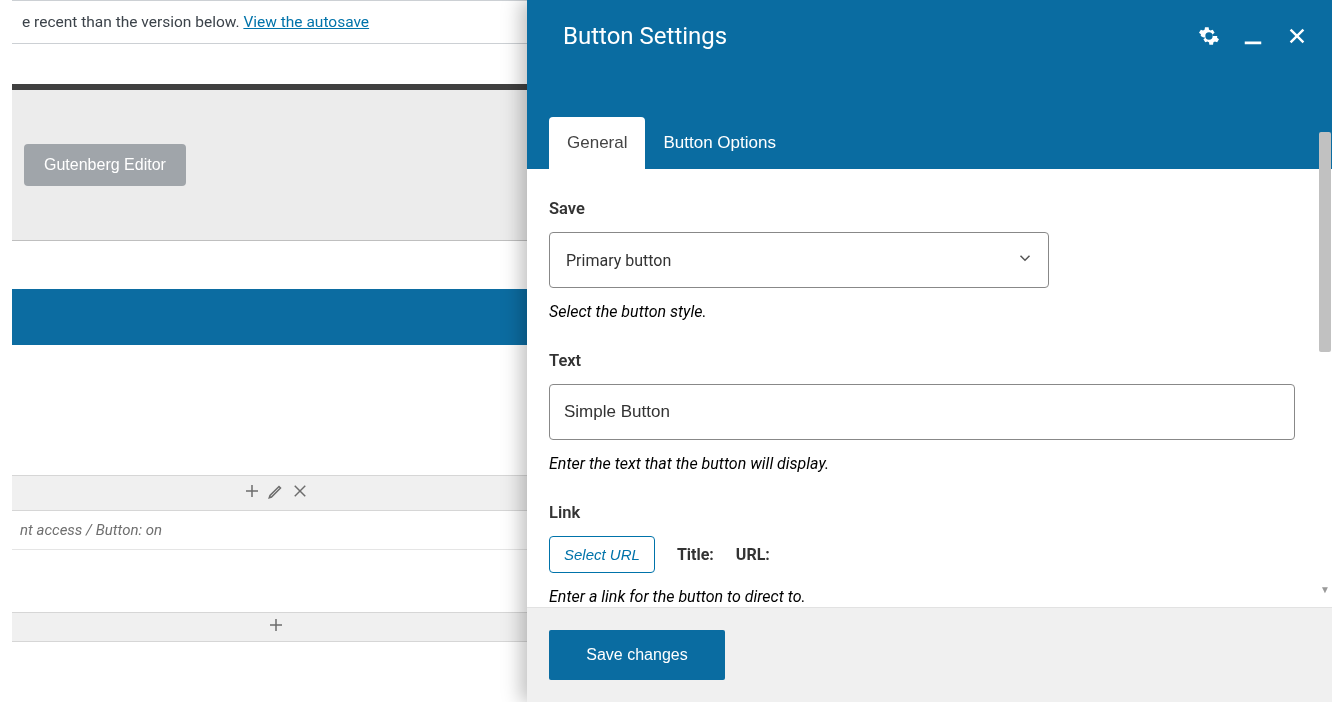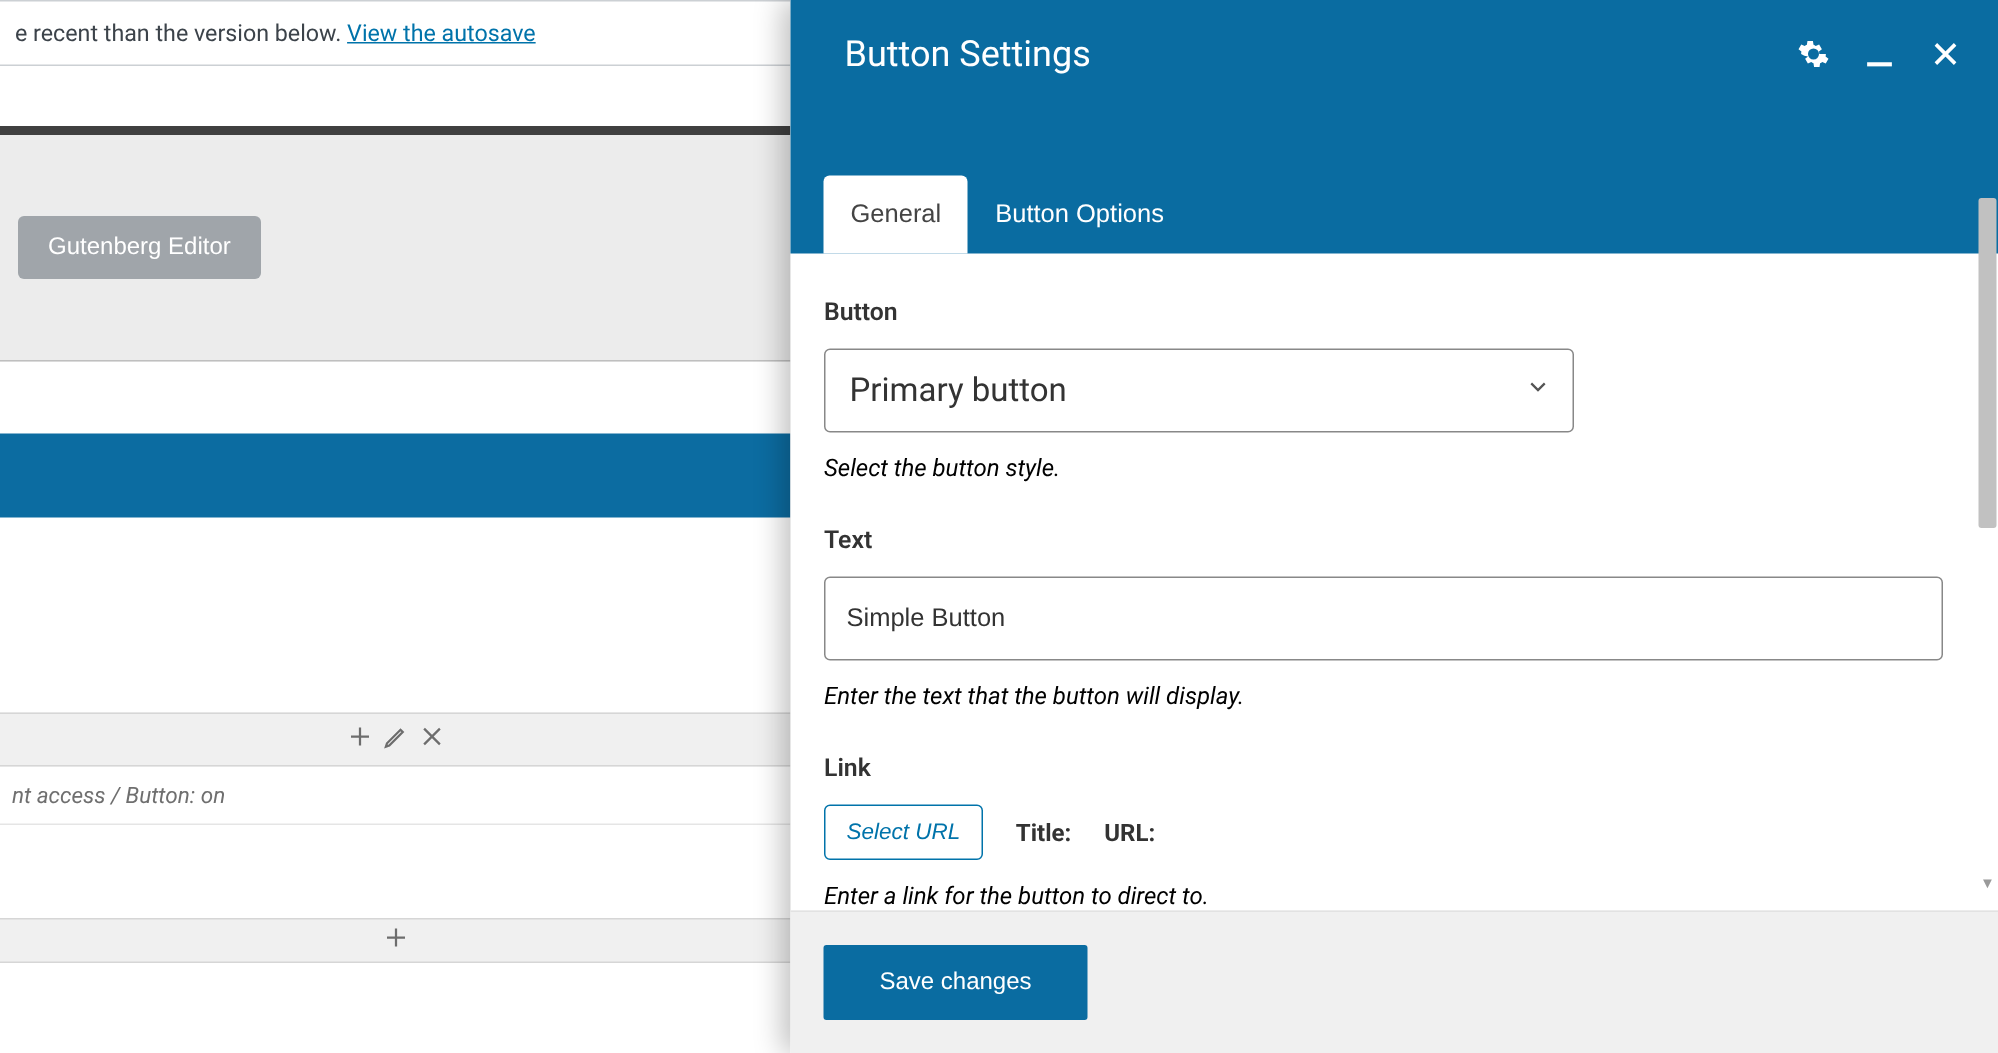--- a/index.html
+++ b/index.html
@@ -1,21 +1,21 @@
 <!DOCTYPE html>
 <html><head>
 <meta charset="utf-8">
 <style>
   * { box-sizing: border-box; margin: 0; padding: 0; }
   html, body { width: 1332px; height: 702px; font-family: -apple-system, "Segoe UI", Roboto, Arial, sans-serif; overflow: hidden; background: #fff; }
 
   
   .editor-area {
     position: absolute;
-    left: 0; top: 0;
+    left: 12px; top: 0;
     width: 527px; height: 702px;
     background: #fff;
     overflow: hidden;
   }
   .notice-bar {
     background: #fff;
     border-top: 1px solid #ccd0d4;
     border-bottom: 1px solid #ccd0d4;
     padding: 12px 10px;
     font-size: 15.5px;
@@ -164,21 +164,21 @@
     width: 500px;
   }
   .select-wrap {
     position: relative;
     border: 1px solid #888;
     border-radius: 4px;
     height: 56px;
     display: flex;
     align-items: center;
     padding: 0 16px;
-    font-size: 22px;
+    font-size: 16px;
     color: #333;
     background: #fff;
   }
   .select-wrap .chev {
     position: absolute;
     right: 14px;
     top: 50%;
     transform: translateY(-50%);
     color: #555;
   }
@@ -348,21 +348,21 @@
     <div class="tab-row">
       <button class="tab active">General</button>
       <button class="tab">Button Options</button>
     </div>
   </div>
 
   <div class="panel-body-wrap">
     <div class="panel-body">
 
       
-      <div class="field-label">Button</div>
+      <div class="field-label">Save</div>
       <div class="select-wrap">
         <span>Primary button</span>
         <span class="chev">
           <svg width="18" height="18" viewBox="0 0 24 24" fill="none">
               <path d="M6 9l6 6 6-6" stroke="#555" stroke-width="2"></path>
             </svg>
         </span>
       </div>
       <div class="hint">Select the button style.</div>
 

